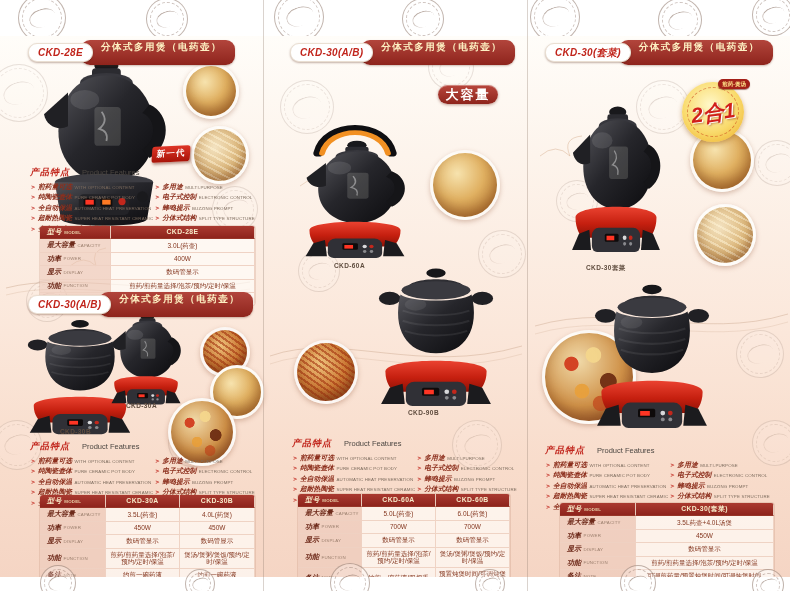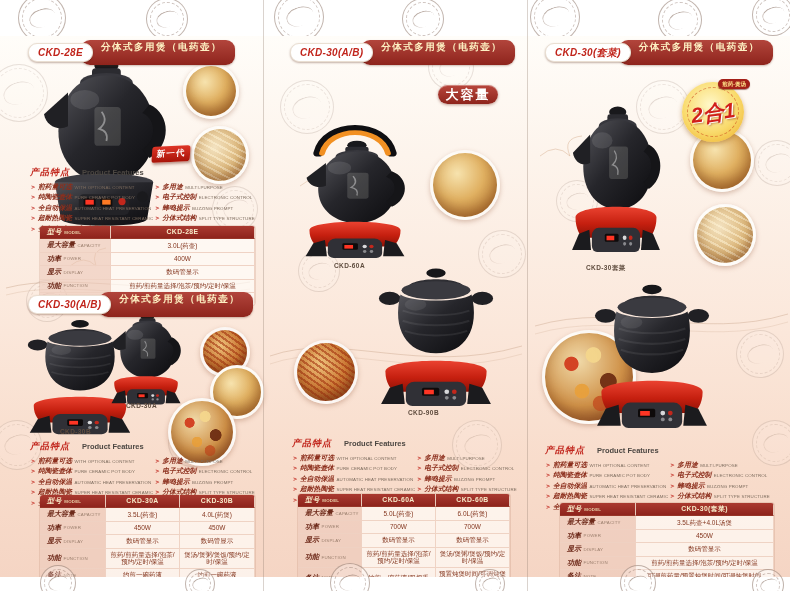--- a/index.html
+++ b/index.html
@@ -63,21 +63,21 @@
   .badge-2in1::before{content:"";position:absolute;inset:5px;border-radius:50%;border:1.5px dashed rgba(200,60,20,.55);}
   .b2-big{font-size:21px;font-weight:bold;font-style:italic;color:#d11f1a;
         text-shadow:1px 1px 0 #fff,2px 2px 2px rgba(120,30,10,.4);transform:rotate(-8deg);line-height:1;}
   .b2-tag{position:absolute;top:-3px;right:-6px;background:#a32018;color:#ffe58a;font-size:5.5px;font-weight:bold;
         padding:1.5px 4px;border-radius:5px;white-space:nowrap;box-shadow:0 1px 1px rgba(80,10,5,.5);}
 
   
   .features{position:absolute;width:226px;z-index:3;}
   .ftitle{display:flex;align-items:baseline;gap:12px;margin-bottom:4px;}
   .ftzh{font-size:9px;font-weight:bold;font-style:italic;color:#c1251c;letter-spacing:1px;}
-  .ften{font-size:7.5px;font-weight:bold;color:#4c4742;}
+  .ften{font-size:7.5px;font-weight:normal;color:#4c4742;}
   .fcols{display:flex;}
   .fcol{width:55%;}
   .fcol:last-child{width:45%;}
   .feat{display:flex;align-items:baseline;white-space:nowrap;margin-bottom:2.6px;line-height:1.05;}
   .farrow{color:#c1251c;font-weight:bold;font-size:6.5px;margin-right:1.5px;}
   .fzh{font-size:6.8px;font-weight:bold;font-style:italic;color:#8c2f1d;margin-right:2.5px;}
   .fen{font-size:4.4px;color:#7d6c5e;letter-spacing:.15px;}
 
   
   .tbl{position:absolute;display:grid;z-index:3;border-radius:3px;overflow:hidden;

